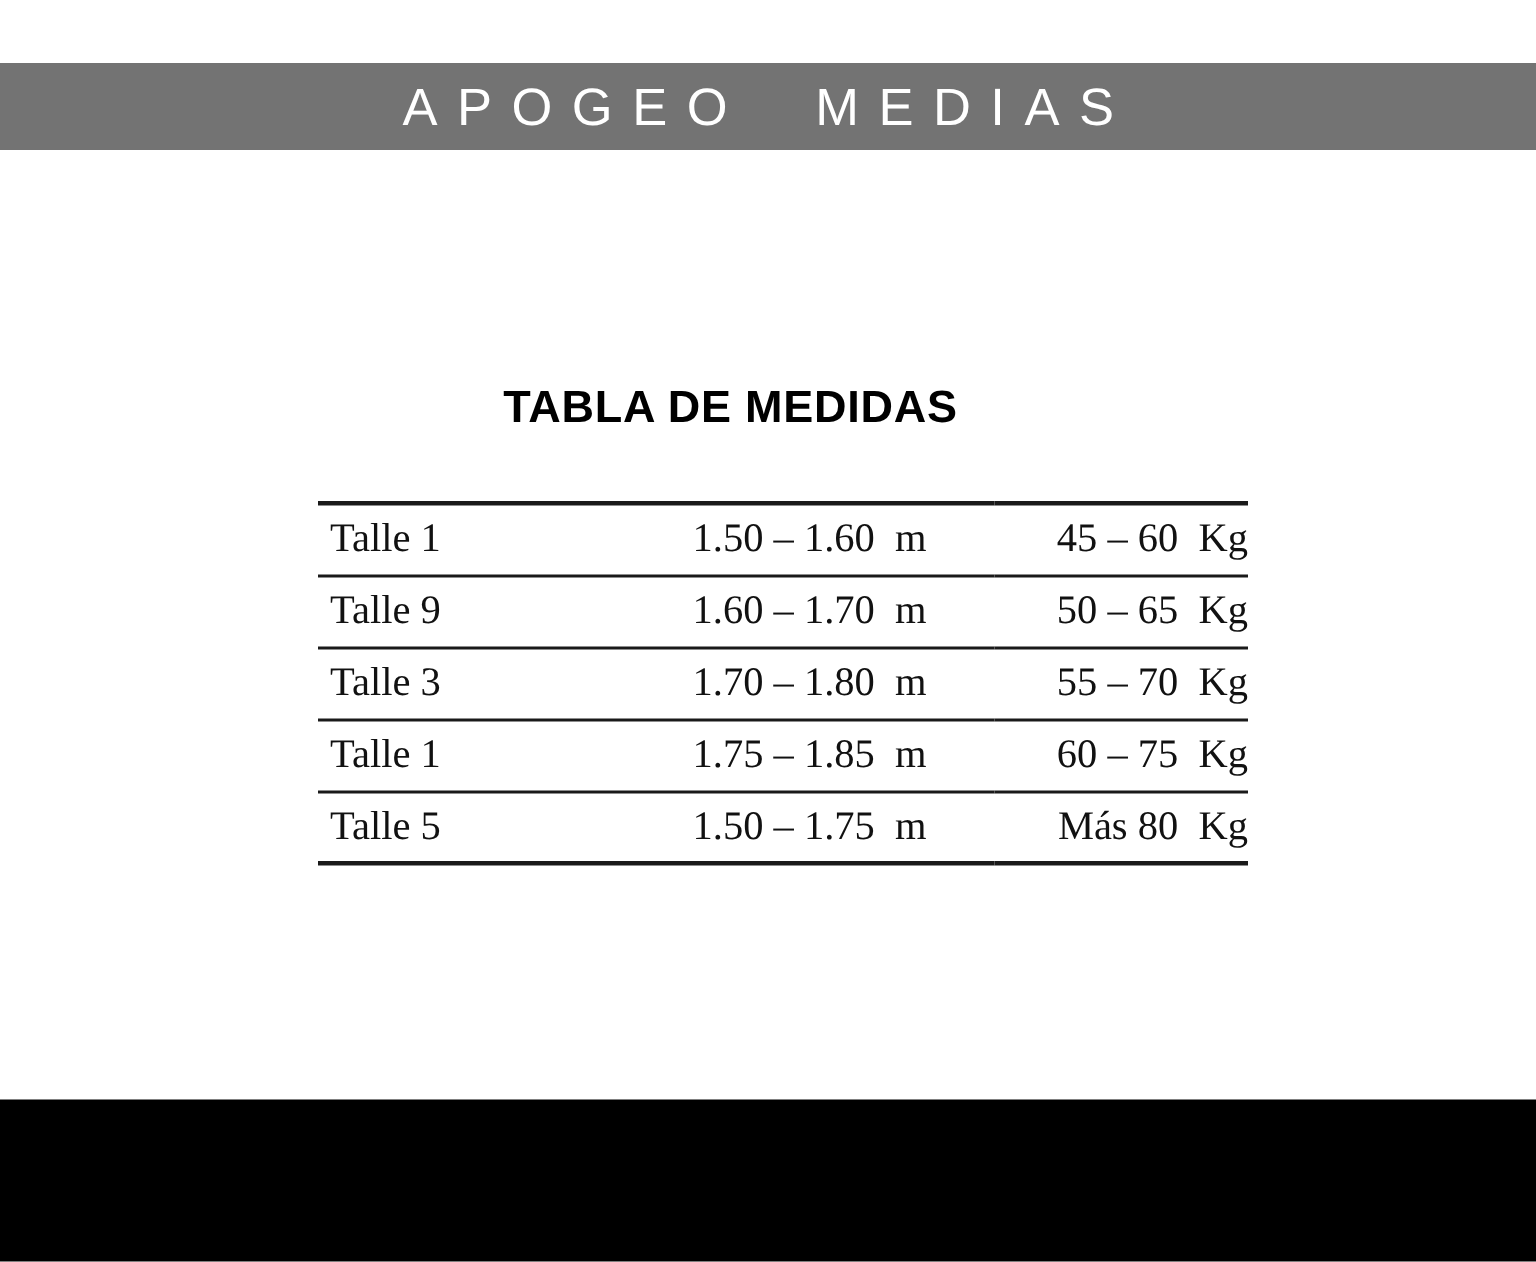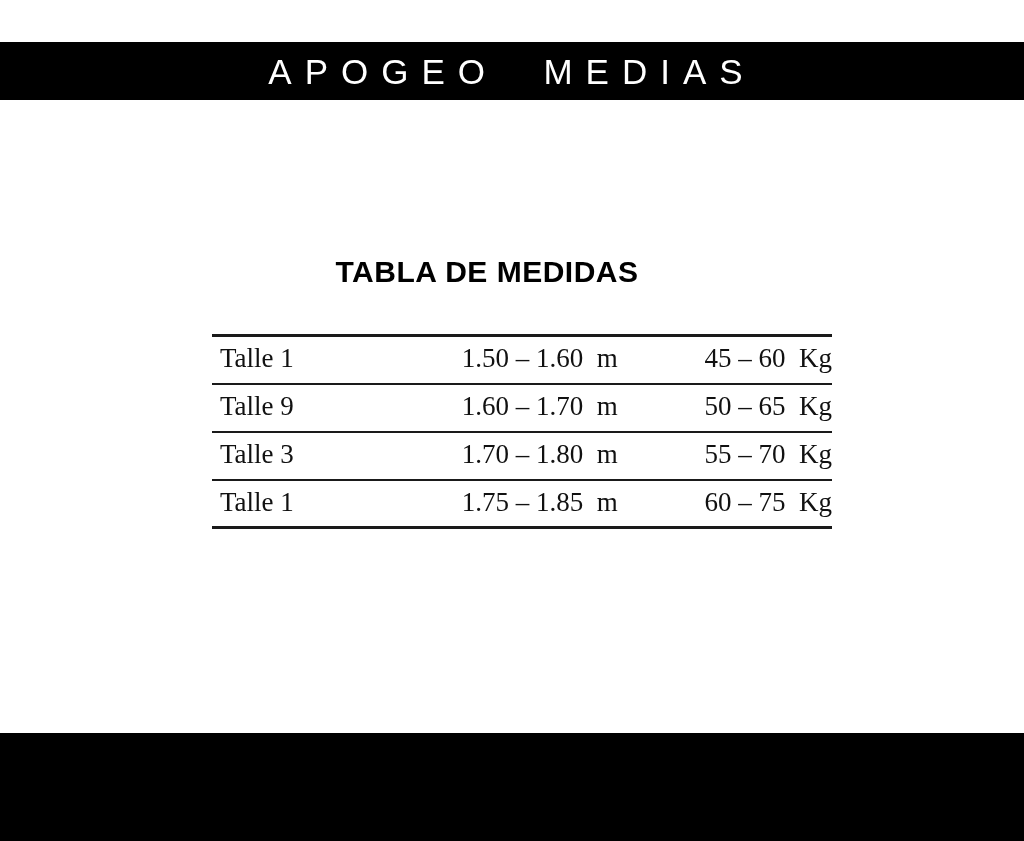--- a/index.html
+++ b/index.html
@@ -21,21 +21,21 @@
     background: #ffffff;
   }
 
   
   .top-banner {
     position: absolute;
     left: 0;
     top: 42px;
     width: 1024px;
     height: 58px;
-    background: #000000;
+    background: #737373;
     display: flex;
     align-items: center;
     justify-content: center;
   }
   .brand {
     color: #ffffff;
     font-family: "Liberation Sans", sans-serif;
     font-size: 35px;
     font-weight: 400;
     letter-spacing: 13px;
@@ -152,20 +152,25 @@
         <tr>
           <td class="col-size">Talle 3</td>
           <td class="col-height">1.70 – 1.80  m</td>
           <td class="col-weight">55 – 70  Kg</td>
         </tr>
         <tr>
           <td class="col-size">Talle 1</td>
           <td class="col-height">1.75 – 1.85  m</td>
           <td class="col-weight">60 – 75  Kg</td>
         </tr>
+        <tr>
+          <td class="col-size">Talle 5</td>
+          <td class="col-height">1.50 – 1.75  m</td>
+          <td class="col-weight">Más 80  Kg</td>
+        </tr>
       </tbody>
     </table>
 
   </div>
 
   <div class="bottom-banner"></div>
 
 </div>
 
 </body></html>

